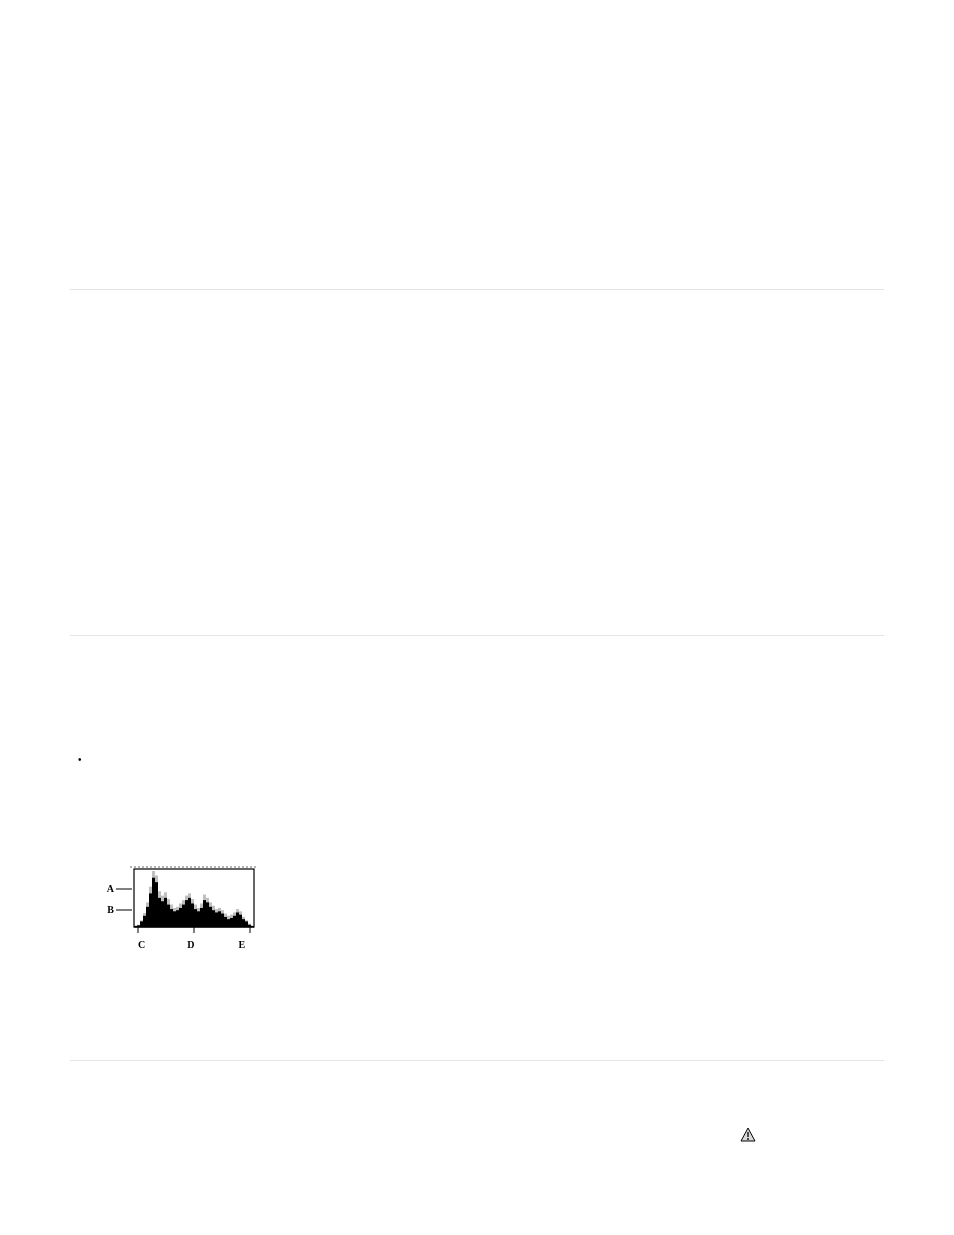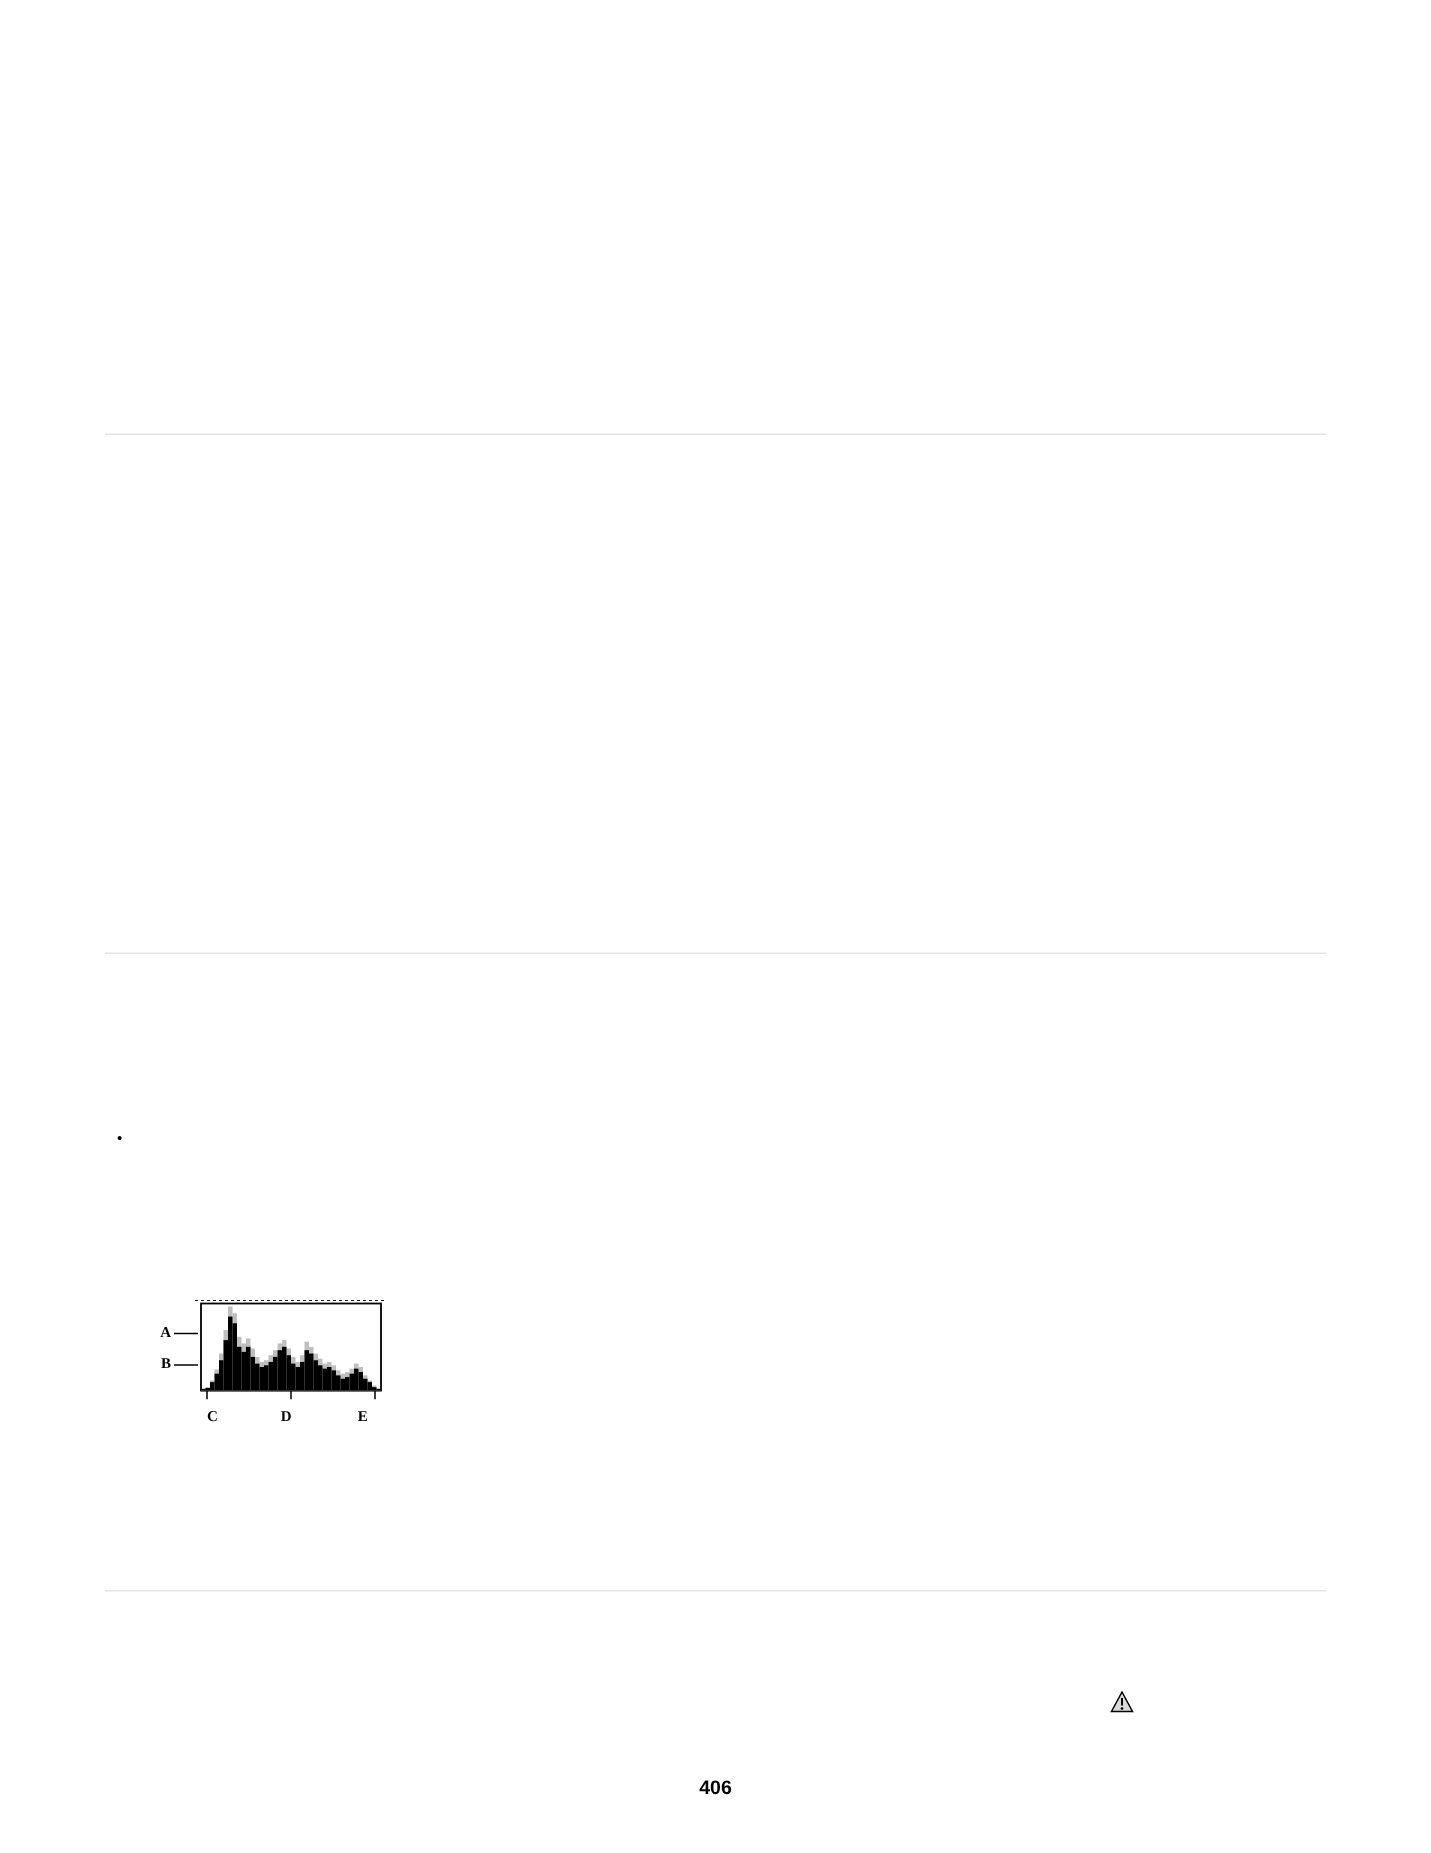--- a/index.html
+++ b/index.html
@@ -201,14 +201,13 @@
 
   <div style="height:66px;"></div>
   <div class="warn-icon-row">
     <svg class="warn-icon" viewBox="0 0 16 16">
       <polygon points="8,1 15,14 1,14" fill="#d9d9d9" stroke="#000" stroke-width="1"></polygon>
       <line x1="8" y1="5" x2="8" y2="10" stroke="#000" stroke-width="1.3"></line>
       <circle cx="8" cy="12" r="0.9" fill="#000"></circle>
     </svg>
   </div>
 
-  <div class="page-number">406</div>
 </div>
 
 </body></html>

